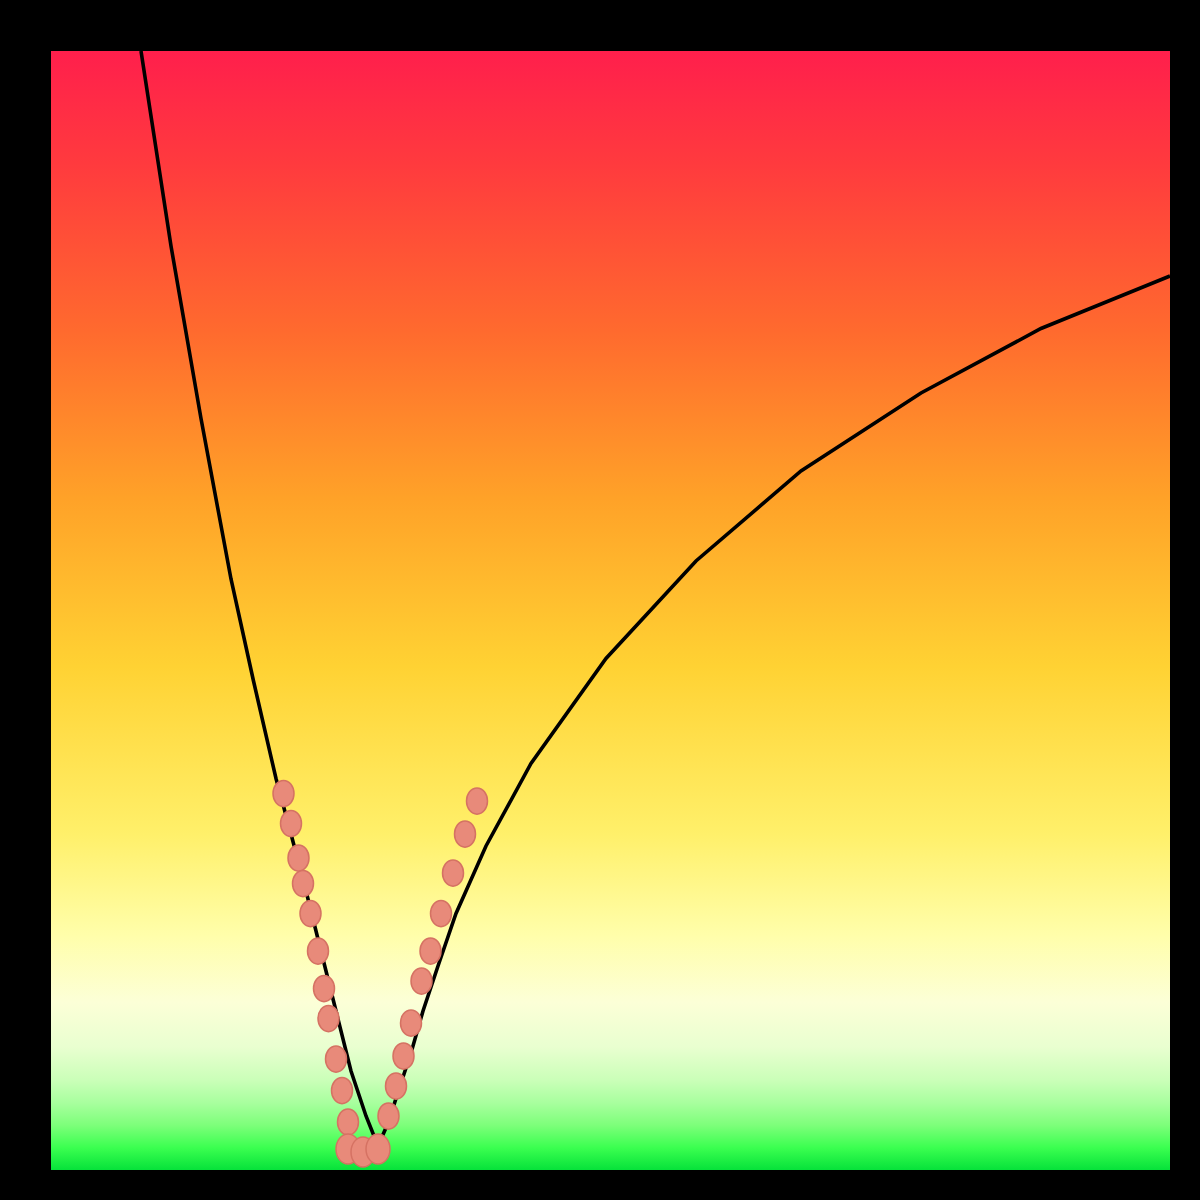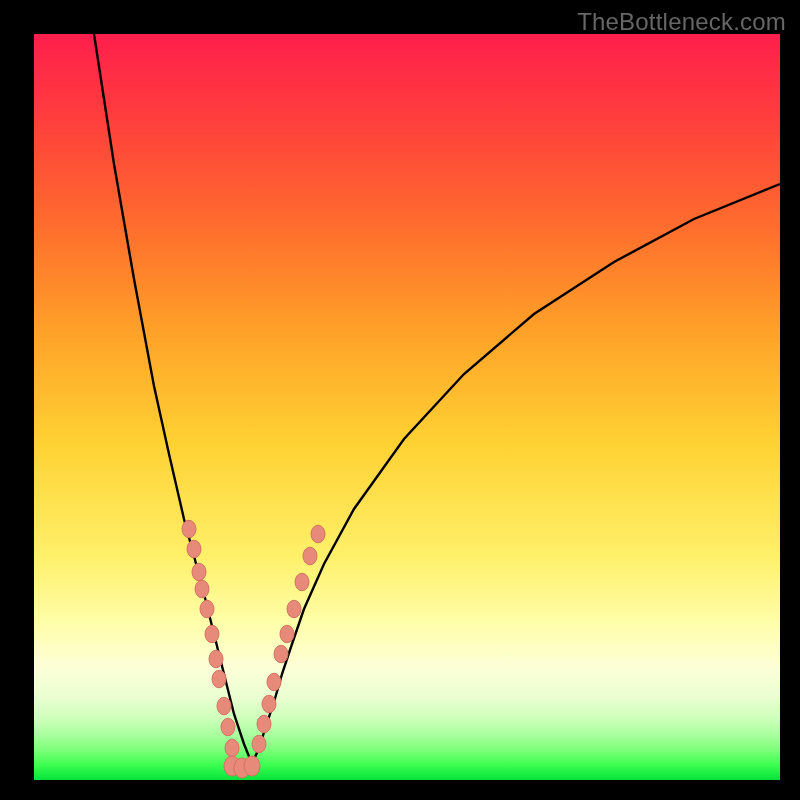--- a/index.html
+++ b/index.html
@@ -69,21 +69,20 @@
     fill: #e88a7a;
     stroke: #d57263;
     stroke-width: 1;
   }
 </style>
 </head>
 <body>
 
 <div class="stage">
 
-  <div class="watermark">TheBottleneck.com</div>
 
   <div class="plot-area">
     <svg class="curves" viewBox="0 0 746 746" preserveAspectRatio="none">
       <path id="leftPath" class="curve" d="M60 0 L80 130 L100 245 L120 352 L135 420 L150 485 L160 522 L170 560 L180 600 L190 640 L200 680 L210 710 L218 730"></path>
       <path id="rightPath" class="curve" d="M218 730 L225 714 L232 692 L240 668 L248 640 L258 610 L270 575 L290 530 L320 475 L370 405 L430 340 L500 280 L580 228 L660 185 L746 150"></path>
       <path id="flatPath" class="curve" d="M195 734 Q210 738 225 734"></path>
       <g id="dotsG">
           <ellipse cx="155" cy="495" rx="7" ry="8.75" class="dot"></ellipse>
           <ellipse cx="160" cy="515" rx="7" ry="8.75" class="dot"></ellipse>
           <ellipse cx="165" cy="538" rx="7" ry="8.75" class="dot"></ellipse>

